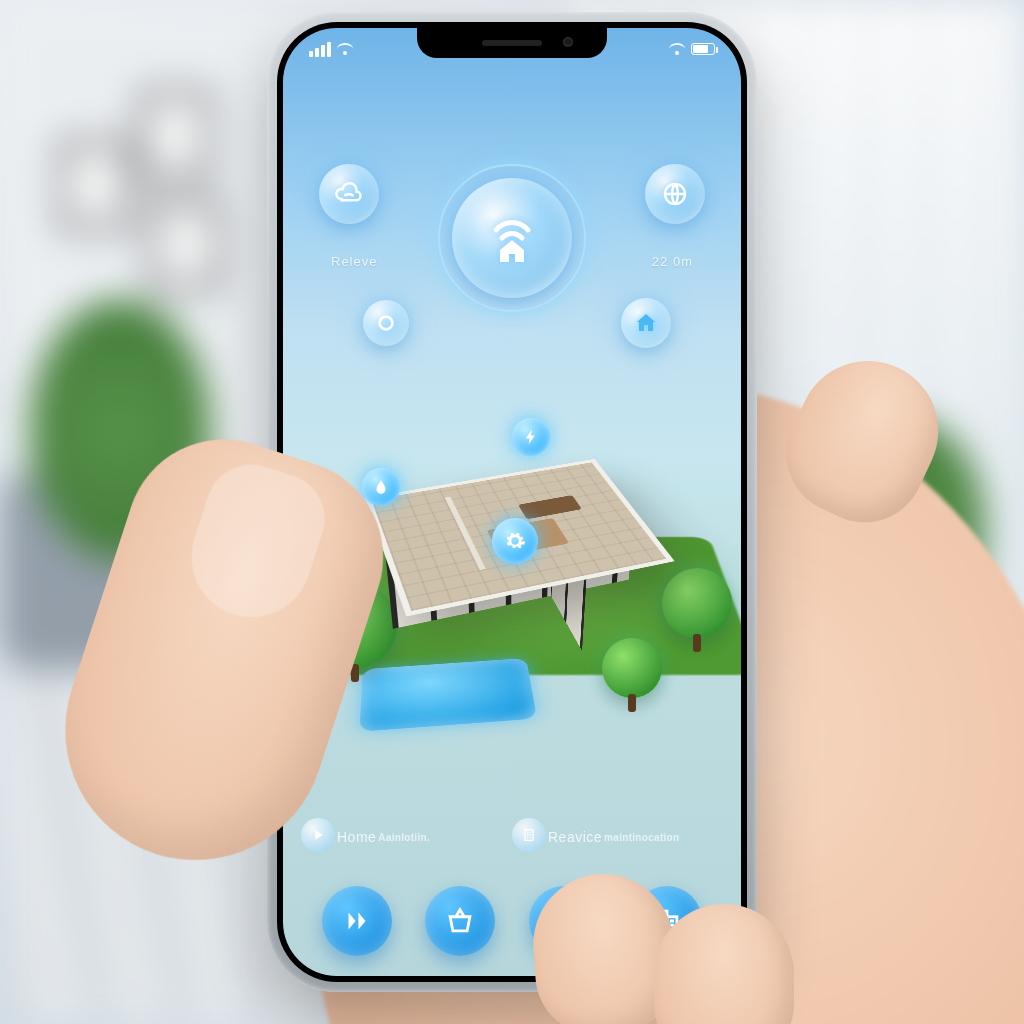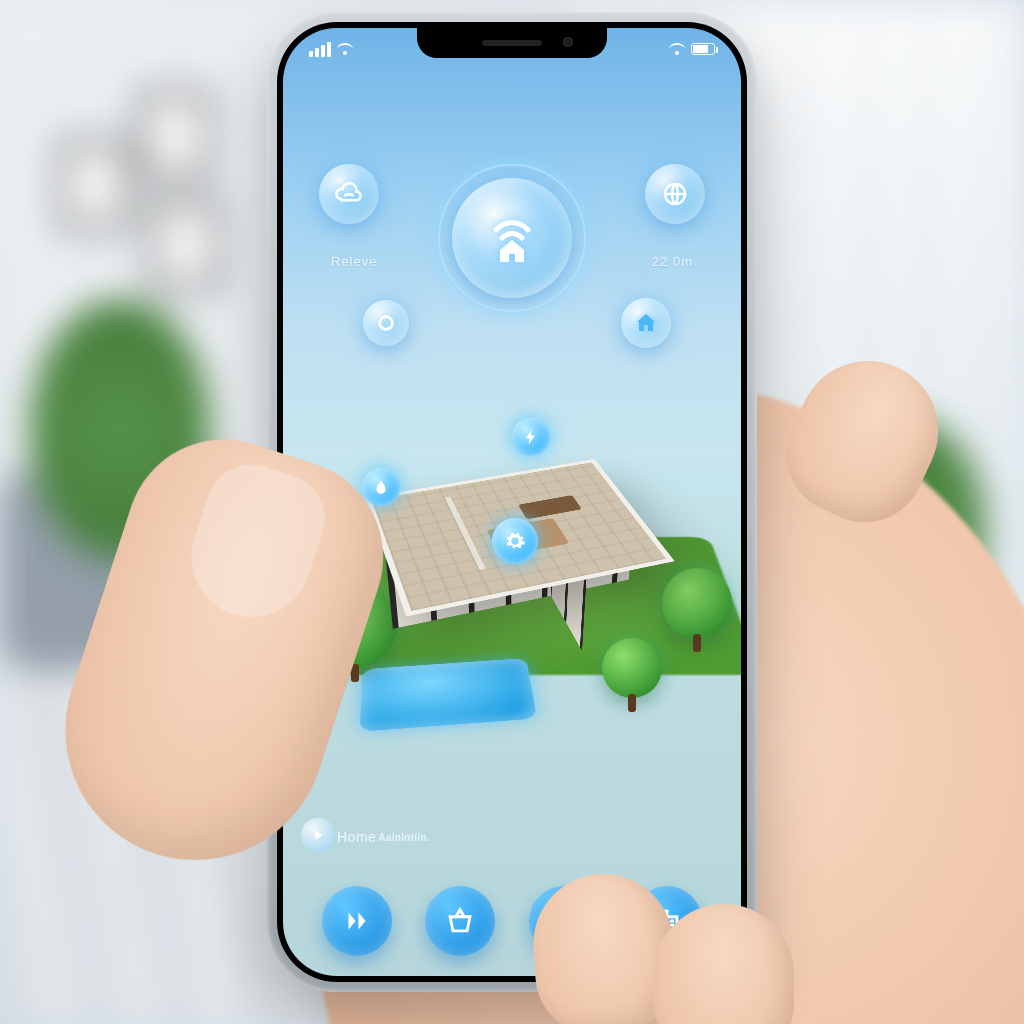--- a/index.html
+++ b/index.html
@@ -443,20 +443,30 @@
     <div class="cat-row">
       <div class="cat">
         <div class="cat-icon">
           <svg width="16" height="16" viewBox="0 0 24 24" fill="#fff">
               <path d="M8 5v14l11-7z"></path>
             </svg>
         </div>
         <div class="t1">Home</div>
         <div class="t2">Aainlotiin.</div>
       </div>
+      <div class="cat">
+        <div class="cat-icon">
+          <svg width="16" height="16" viewBox="0 0 24 24" fill="none" stroke="#fff" stroke-width="2">
+              <rect x="6" y="4" width="12" height="16"></rect>
+              <path d="M9 8h2M13 8h2M9 12h2M13 12h2M9 16h2M13 16h2"></path>
+            </svg>
+        </div>
+        <div class="t1">Reavice</div>
+        <div class="t2">maintinocation</div>
+      </div>
     </div>
 
     <div class="bottom-nav">
       <div class="nav-btn">
         <svg viewBox="0 0 24 24" fill="#fff">
             <path d="M6 6v12l5-6zM13 6v12l5-6z"></path>
           </svg>
       </div>
       <div class="nav-btn">
         <svg viewBox="0 0 24 24" fill="none" stroke="#fff" stroke-width="2">

